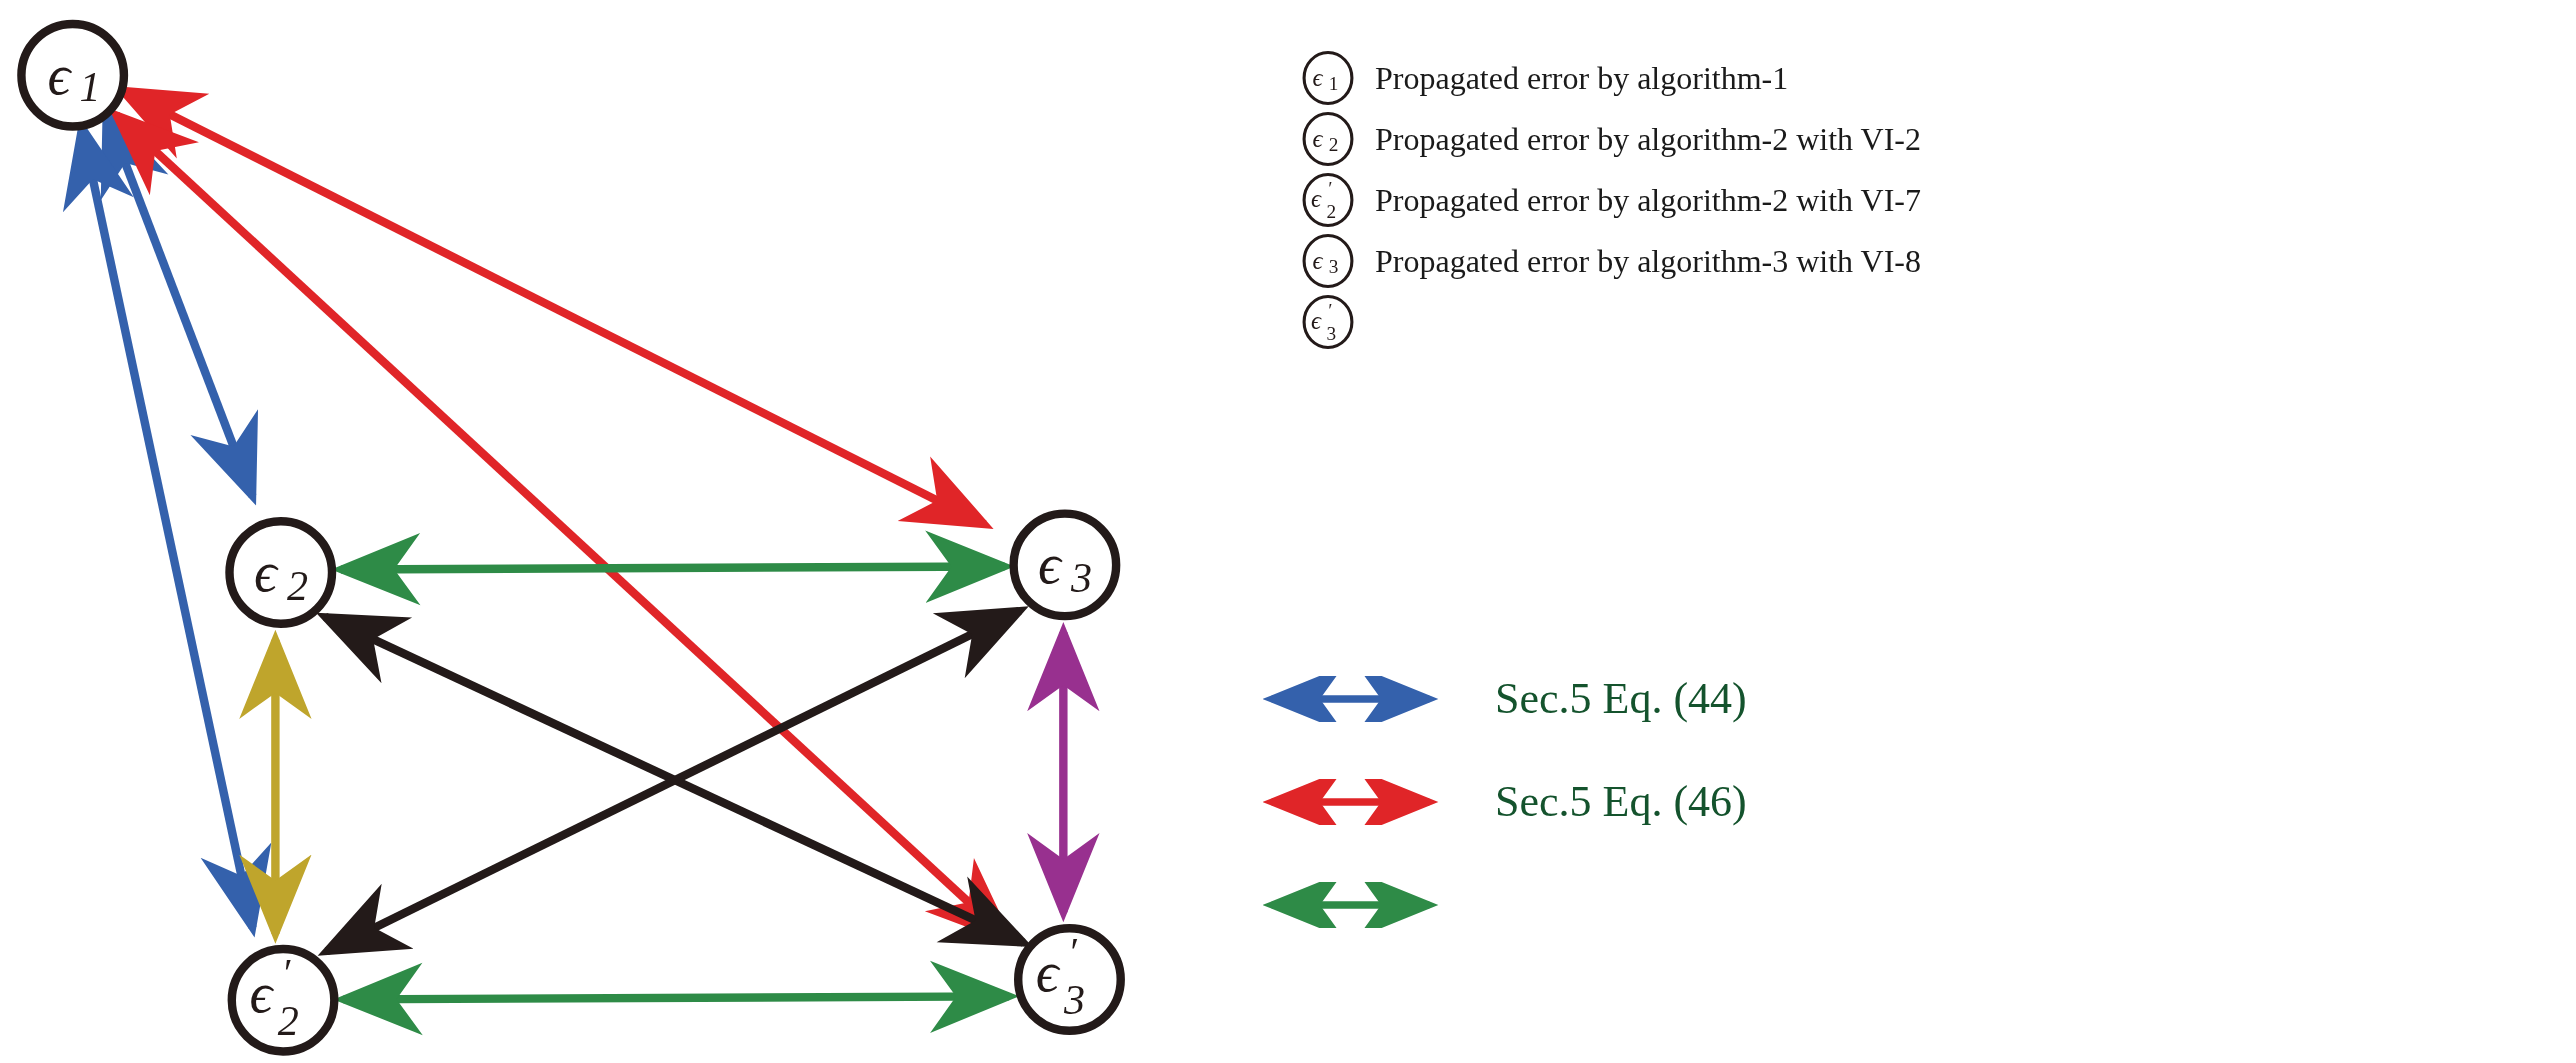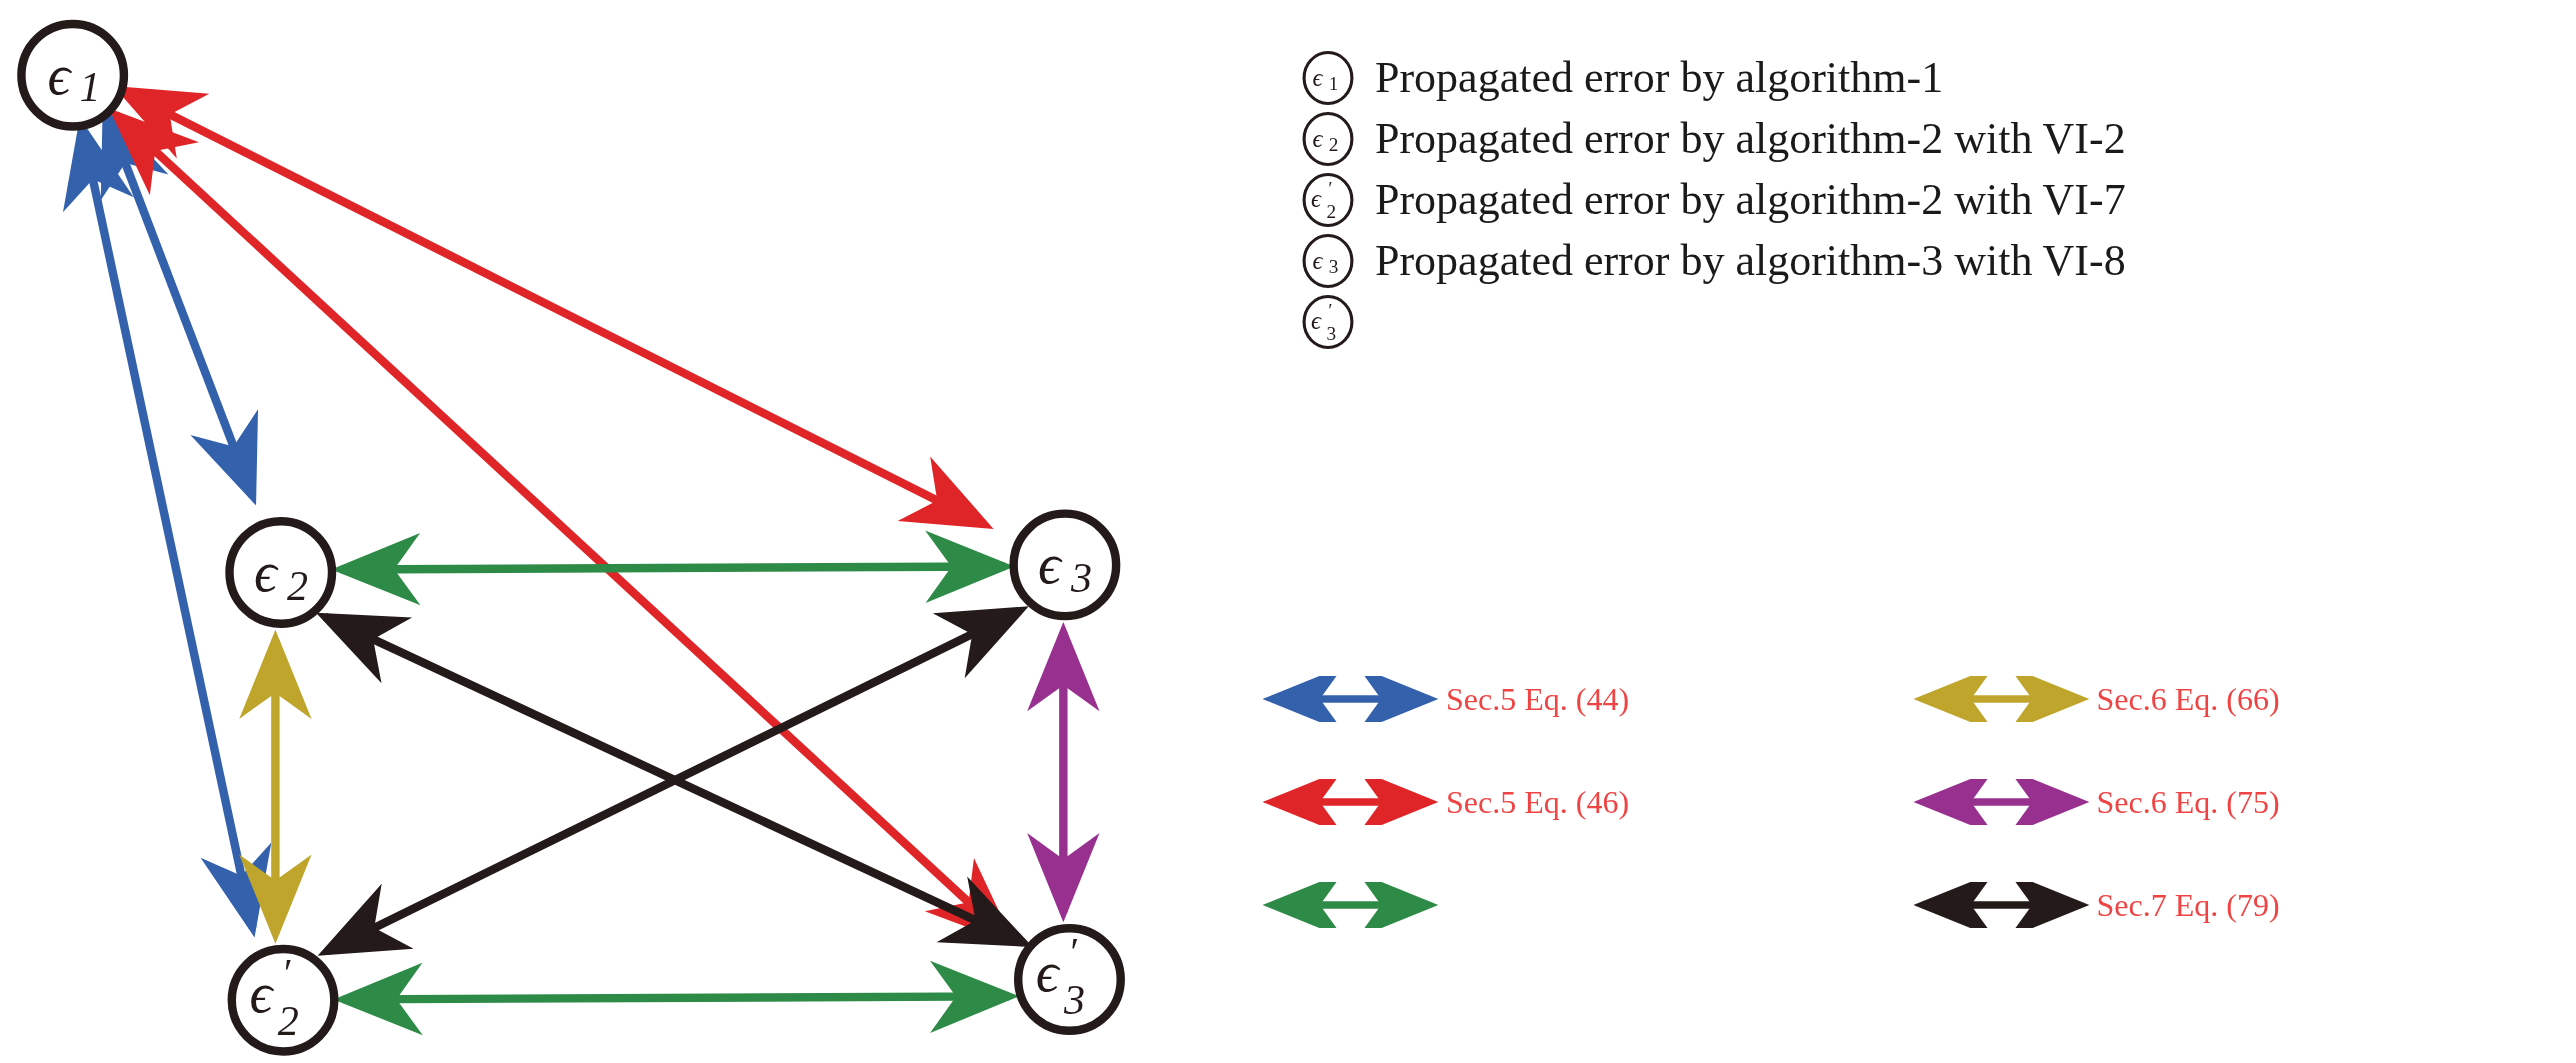--- a/index.html
+++ b/index.html
@@ -45,21 +45,21 @@
   }
   .nl-badge {
     width: 54px;
     height: 54px;
     flex: 0 0 54px;
     position: relative;
   }
   .nl-badge svg { display: block; }
   .nl-text {
     margin-left: 20px;
-    font-size: 44px;
+    font-size: 32px;
     line-height: 1;
     color: #1a1a1a;
     white-space: nowrap;
     font-family: "Liberation Serif", "DejaVu Serif", serif;
   }
   #arrow-legend {
     position: absolute;
     left: 1255px;
     top: 647px;
     width: 1301px;
@@ -72,23 +72,24 @@
     display: flex;
     align-items: center;
     height: 103px;
   }
   .al-sample {
     flex: 0 0 191px;
     height: 46px;
   }
   .al-sample svg { display: block; }
   .al-text {
-    font-size: 32px;
+    margin-left: 49px;
+    font-size: 44px;
     line-height: 1;
-    color: #ef4444;
+    color: #14532d;
     white-space: nowrap;
     font-family: "Liberation Serif", "DejaVu Serif", serif;
   }
 </style>
 </head>
 <body>
 
 <div id="root">
 
   <svg id="graph-svg" viewBox="0 0 1600 1390">
@@ -277,47 +278,17 @@
       <div class="al-row">
         <div class="al-sample">
           <svg viewBox="0 0 250 60" width="191" height="46">
             <line x1="22" y1="30" x2="228" y2="30" stroke="#2e8b47" stroke-width="10" marker-end="url(#ah-green)" marker-start="url(#as-green)"></line>
           </svg>
         </div>
       </div>
 
     </div>
 
-    <div class="al-col">
-
-      <div class="al-row">
-        <div class="al-sample">
-          <svg viewBox="0 0 250 60" width="191" height="46">
-            <line x1="22" y1="30" x2="228" y2="30" stroke="#bfa52c" stroke-width="10" marker-end="url(#ah-gold)" marker-start="url(#as-gold)"></line>
-          </svg>
-        </div>
-        <div class="al-text">Sec.6 Eq. (66)</div>
-      </div>
-
-      <div class="al-row">
-        <div class="al-sample">
-          <svg viewBox="0 0 250 60" width="191" height="46">
-            <line x1="22" y1="30" x2="228" y2="30" stroke="#98308f" stroke-width="10" marker-end="url(#ah-purple)" marker-start="url(#as-purple)"></line>
-          </svg>
-        </div>
-        <div class="al-text">Sec.6 Eq. (75)</div>
-      </div>
-
-      <div class="al-row">
-        <div class="al-sample">
-          <svg viewBox="0 0 250 60" width="191" height="46">
-            <line x1="22" y1="30" x2="228" y2="30" stroke="#231a19" stroke-width="10" marker-end="url(#ah-black)" marker-start="url(#as-black)"></line>
-          </svg>
-        </div>
-        <div class="al-text">Sec.7 Eq. (79)</div>
-      </div>
-
-    </div>
 
   </div>
 
 </div>
 
 
 </body></html>

